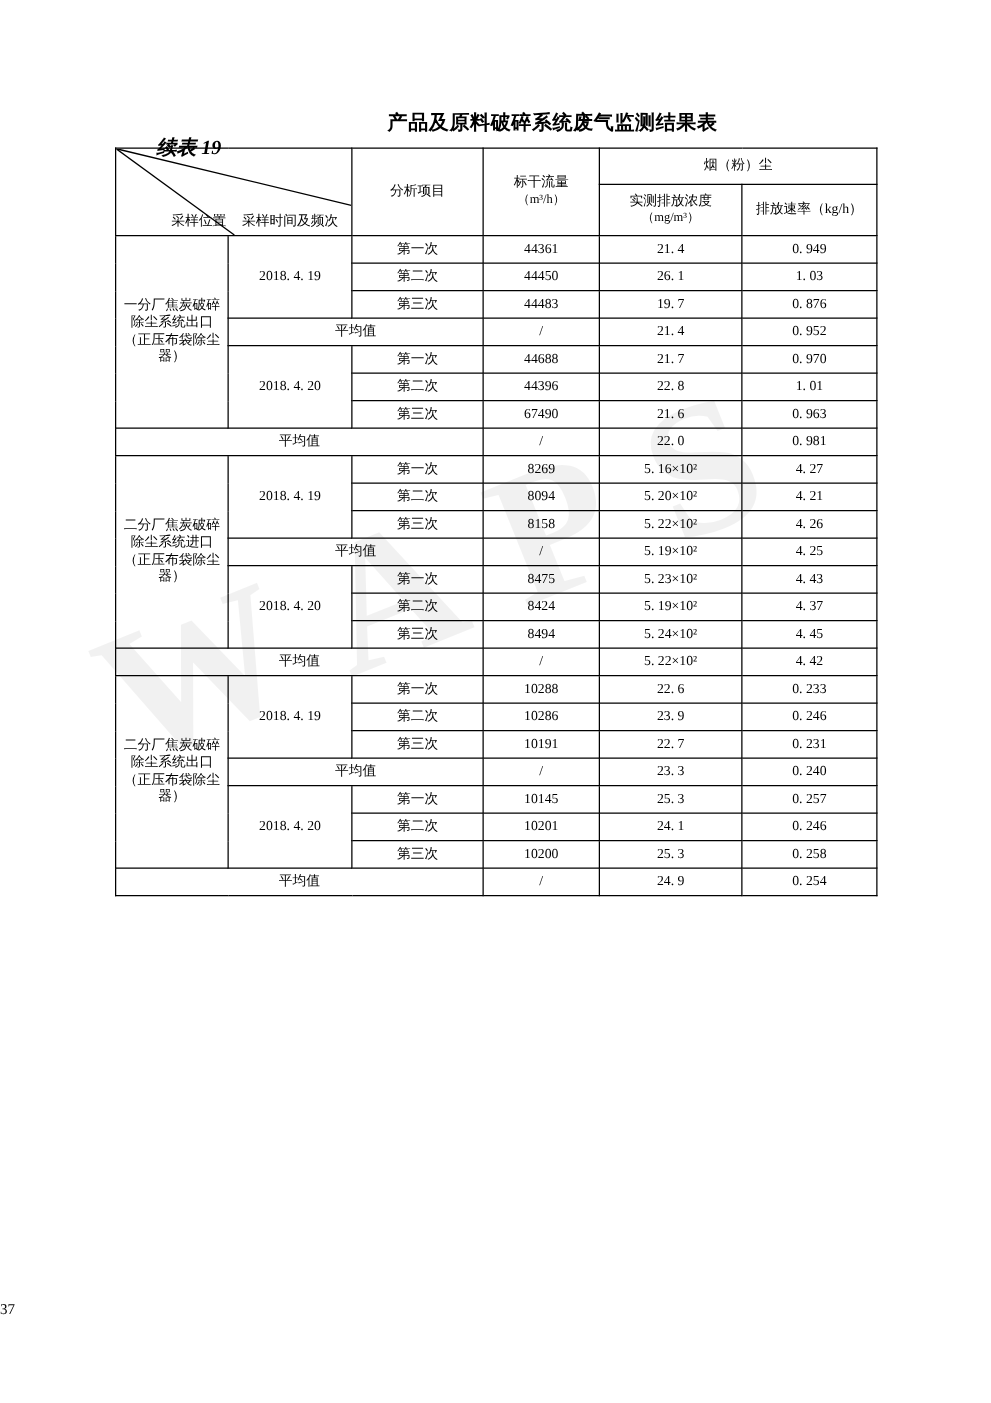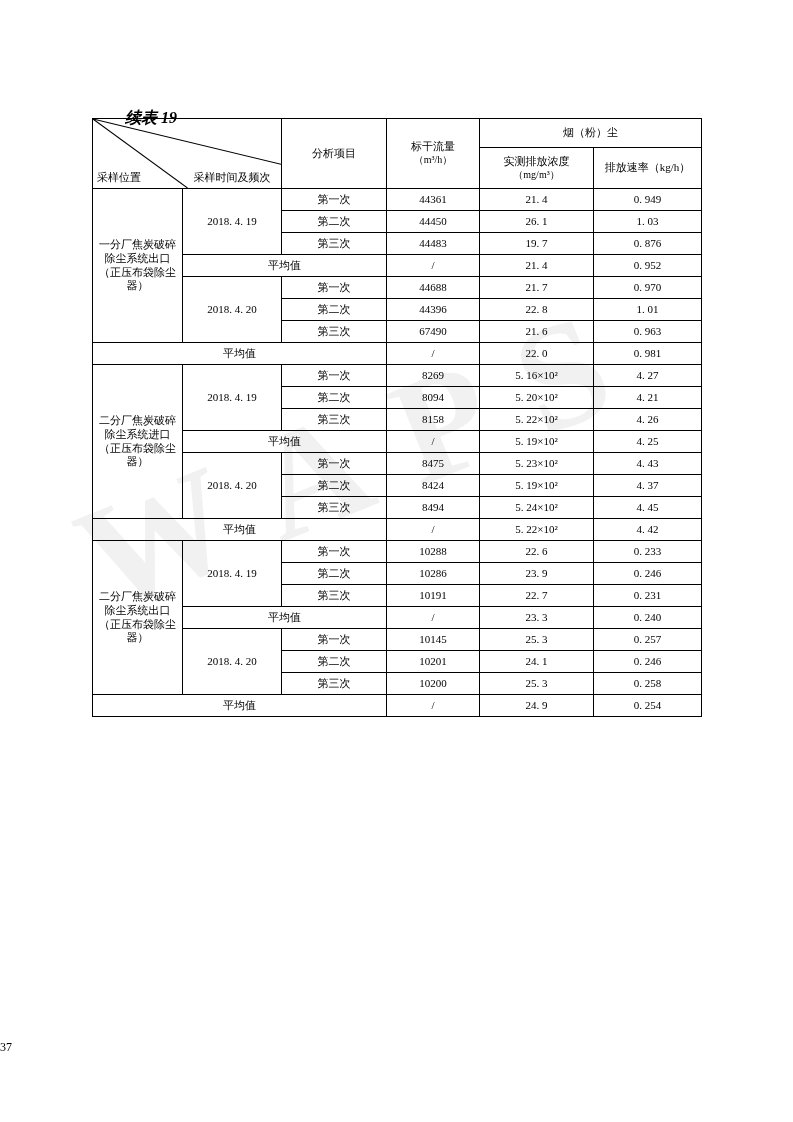--- a/index.html
+++ b/index.html
@@ -74,21 +74,21 @@
     left: 0; top: 0;
     width: 100%;
     height: 100%;
   }
   .corner .lbl-a {
     position: absolute;
     left: 4px;
     bottom: 3px;
     font-size: 11px;
     width: 84px;
-    text-align: left;
+    text-align: right;
   }
   .corner .lbl-b {
     position: absolute;
     right: 3px;
     bottom: 3px;
     font-size: 11px;
     width: 92px;
   }
   .unit {
     font-size: 10px;
@@ -129,20 +129,21 @@
 </style>
 </head>
 <body>
 
 <div class="page">
 
   <div class="watermark">W A P S</div>
 
   <div class="title-row">
     <span class="title-cont">续表 19</span>
+    <span class="title-main">产品及原料破碎系统废气监测结果表</span>
   </div>
 
   <table class="main">
     <colgroup>
       <col style="width:90px">
       <col style="width:99px">
       <col style="width:105px">
       <col style="width:93px">
       <col style="width:114px">
       <col style="width:108px">

